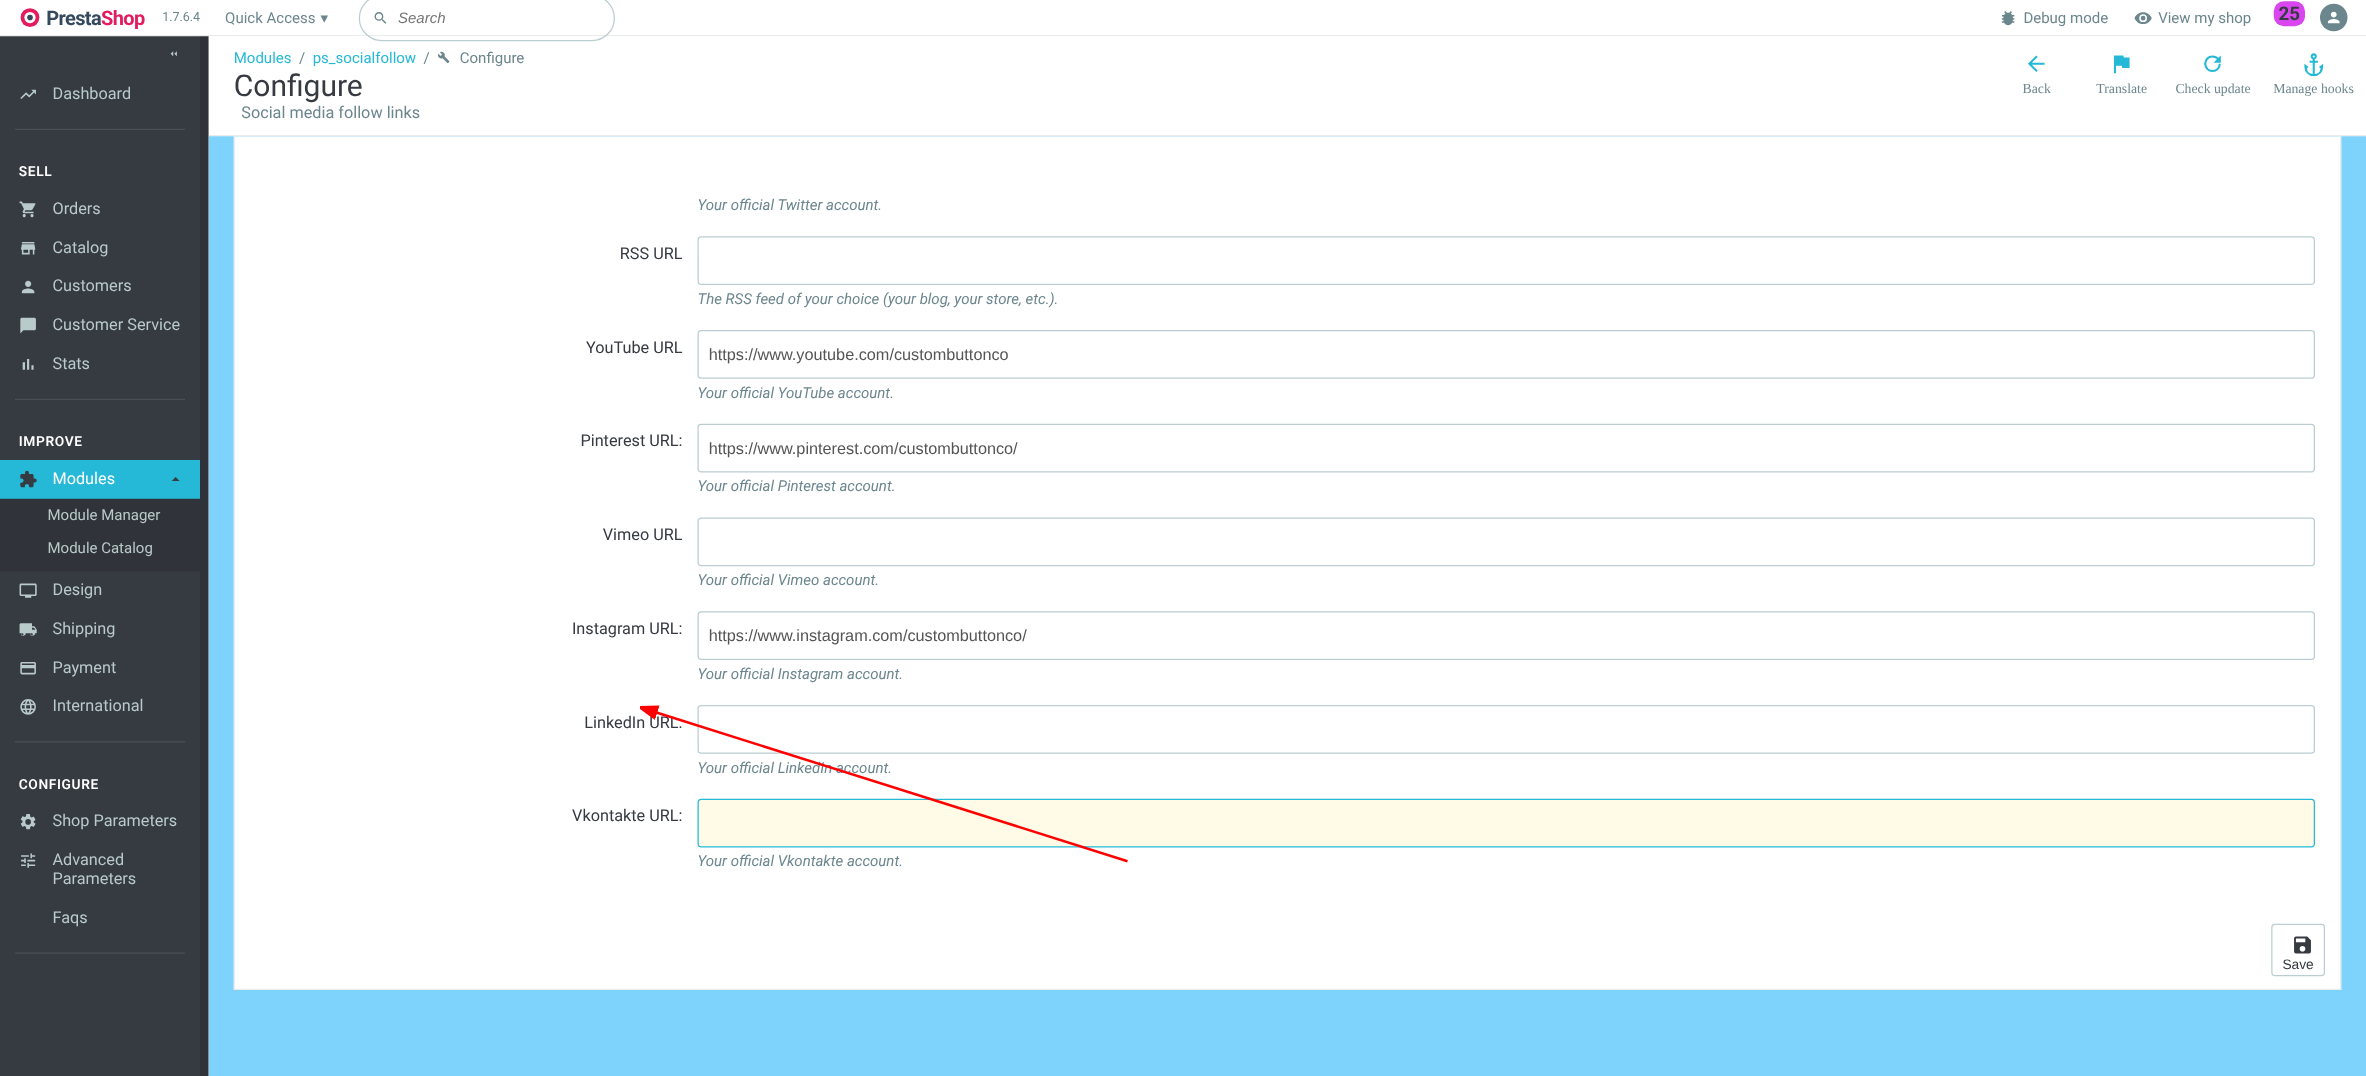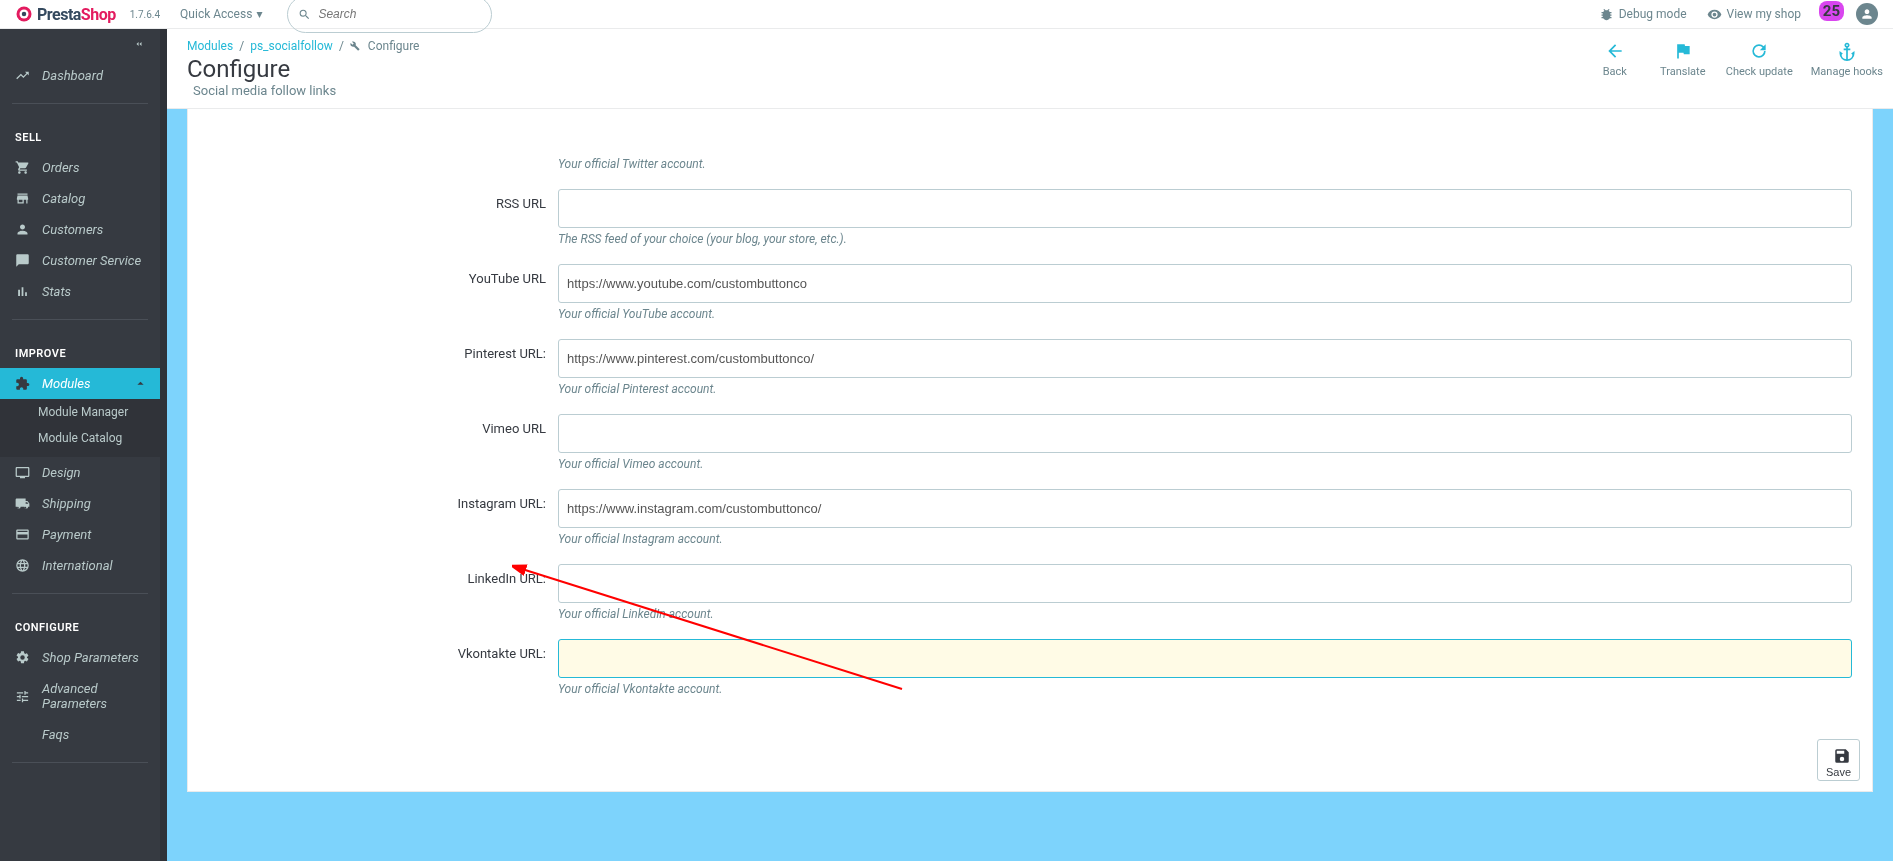--- a/index.html
+++ b/index.html
@@ -23,40 +23,40 @@
 .notif { position: relative; }
 .notif-badge { position: absolute; top: -6px; right: -8px; background: #d946ef; color: #363a41; font-size: 15px; font-weight: 700; border-radius: 8px; padding: 1px 4px; }
 .avatar-icon { width: 22px; height: 22px; border-radius: 50%; background: #6c868e; display: flex; align-items: center; justify-content: center; }
 .avatar-icon svg { fill: #fff; width: 14px; height: 14px; }
 
 .main-layout { display: flex; height: calc(100vh - 29px); }
 
 .sidebar { width: 160px; background: #363a41; color: #b9caca; font-size: 13px; display: flex; flex-direction: column; overflow-y: auto; }
 .sidebar-scroll { width: 7px; background: #2f3238; }
 .collapse-btn { text-align: right; padding: 8px 14px; color: #b9caca; cursor: pointer; }
-.sidebar-item { display: flex; align-items: center; padding: 8px 15px; cursor: pointer; gap: 12px; position: relative; font-style: italic; }
+.sidebar-item { display: flex; align-items: flex-start; padding: 8px 15px; cursor: pointer; gap: 12px; position: relative; }
 .sidebar-item.active { background: #25b9d7; color: #fff; }
 .sidebar-item.active svg { fill: #363a41; }
 .sidebar-item.active .chev { position: absolute; right: 12px; }
 .sidebar-item svg { width: 15px; height: 15px; fill: #b9caca; flex-shrink: 0; }
 .sidebar-section { font-size: 11px; font-weight: 600; padding: 15px 15px 8px; color: #fff; letter-spacing: 0.5px; }
 .sidebar-divider { border-top: 1px solid #4a4f57; margin: 12px 12px; }
 .sidebar-sub { padding: 6px 15px 6px 38px; cursor: pointer; font-size: 12px; }
 .submenu-block { background: #303339; padding-bottom: 6px; }
 
 .content { flex: 1; display: flex; flex-direction: column; overflow: hidden; background: #fff; }
 
 .header { padding: 10px 20px 0; border-bottom: 1px solid #eaebec; position: relative; }
 .breadcrumb { font-size: 12px; color: #6c868e; display: flex; gap: 6px; align-items: center; }
 .breadcrumb a { color: #25b9d7; text-decoration: none; }
 .breadcrumb .sep { color: #6c868e; }
 .breadcrumb .wrench { width: 10px; height: 10px; fill: #6c868e; margin-right: 2px; }
 .pagetitle { font-size: 24px; font-weight: 400; color: #363a41; margin-top: 2px; }
 .pagesubtitle { font-size: 13px; color: #6c868e; margin-bottom: 10px; padding-left: 6px; }
-.header-actions { position: absolute; right: 10px; top: 12px; display: flex; gap: 18px; }
+.header-actions { position: absolute; right: 10px; top: 12px; display: flex; gap: 18px; font-family: Liberation Serif, serif; }
 .header-action { display: flex; flex-direction: column; align-items: center; gap: 4px; cursor: pointer; font-size: 11px; color: #6c868e; min-width: 50px; }
 .header-action svg { width: 20px; height: 20px; fill: #25b9d7; }
 
 .body-scroll { flex: 1; overflow-y: auto; background: #7dd3fc; }
 .panel { background: #fff; border: 1px solid #eaebec; margin: 0 20px 20px; }
 .panel-body { padding: 15px 20px; }
 .form-row { display: flex; align-items: flex-start; margin-bottom: 6px; }
 .form-label { width: 350px; text-align: right; padding-right: 12px; padding-top: 7px; font-size: 13px; color: #363a41; }
 .form-field { flex: 1; }
 .form-field input[type=text] { width: 100%; height: 39px; border: 1px solid #bbcdd2; border-radius: 3px; padding: 0 8px; font-size: 13px; color: #555; outline: none; }

